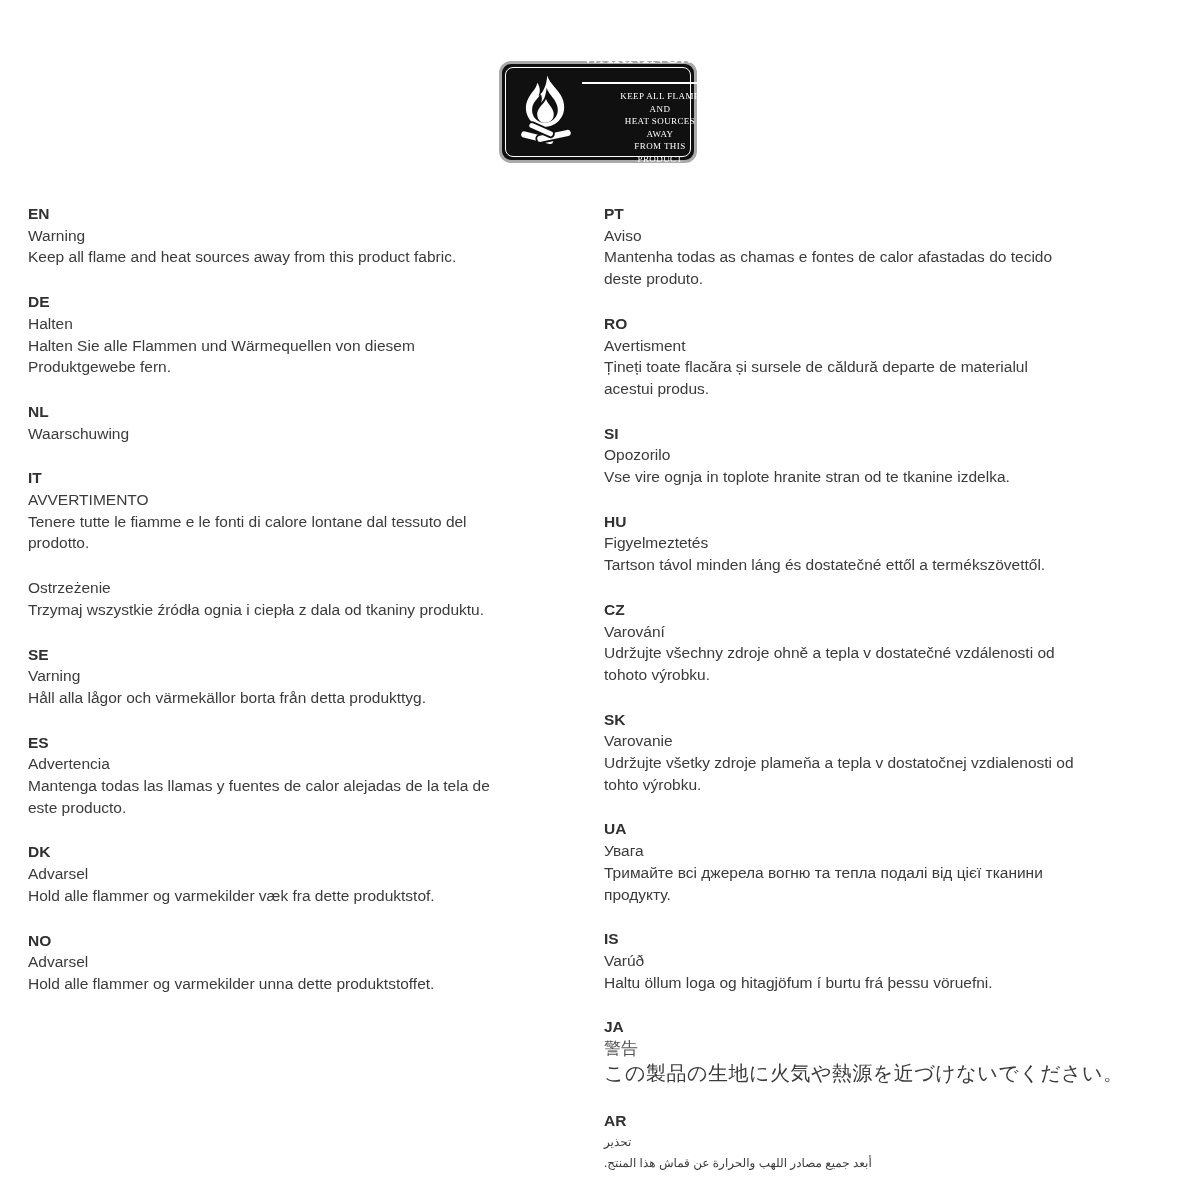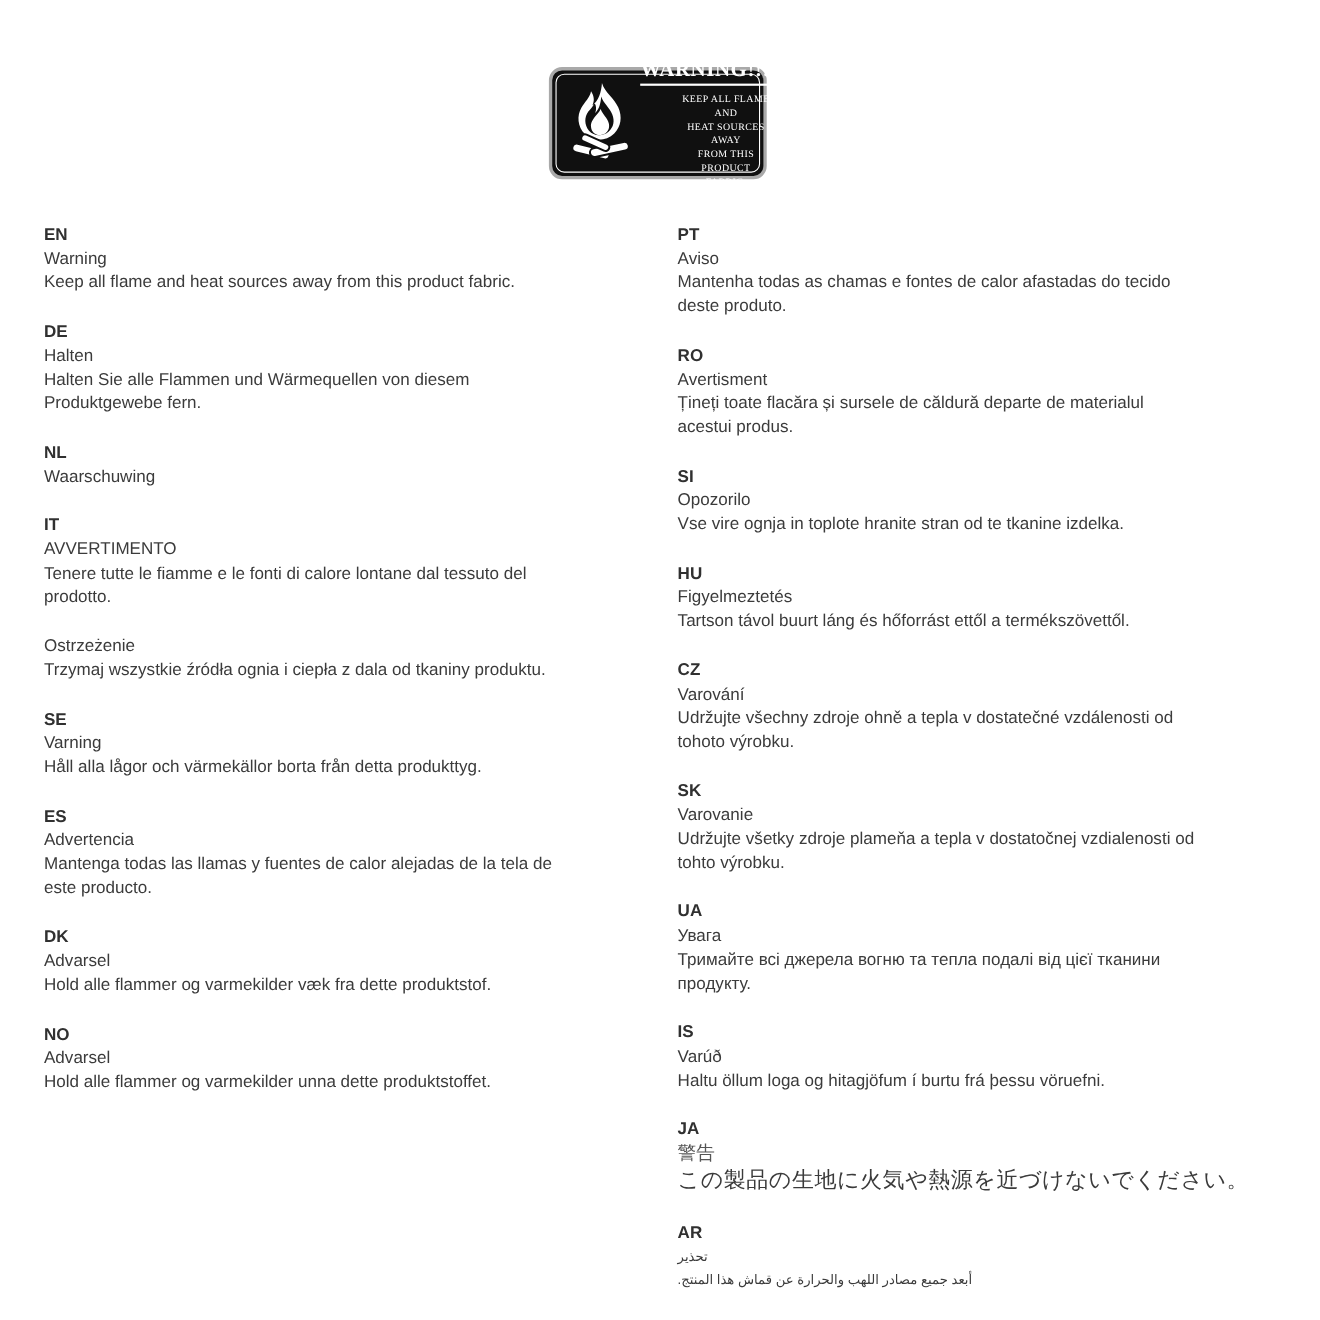--- a/index.html
+++ b/index.html
@@ -44,42 +44,42 @@
     color: #ffffff;
     font-family: "Liberation Serif", serif;
     padding-right: 2px;
   }
   .badge-title {
     display: inline-block;
     font-weight: bold;
     font-size: 19px;
     letter-spacing: 0.5px;
     border-bottom: 2px solid #ffffff;
-    padding-bottom: 1px;
+    padding-bottom: 14px;
     margin-bottom: 6px;
     white-space: nowrap;
   }
   .badge-sub {
     font-weight: normal;
     font-size: 9px;
     line-height: 12.5px;
     letter-spacing: 0.4px;
     white-space: pre-line;
     margin-left: 38px;
   }
 
   
   .col {
     position: absolute;
     top: 203px;
   }
   .col-left  { left: 28px;  width: 575px; }
   .col-right { left: 604px; width: 575px; }
 
-  .section { margin-bottom: 23px; margin-left: 12px; }
+  .section { margin-bottom: 23px; }
   .code {
     font-weight: bold;
     font-size: 15.5px;
     line-height: 21.7px;
     color: #303030;
   }
   .title {
     font-size: 15.5px;
     line-height: 21.7px;
   }
@@ -206,21 +206,21 @@
 acestui produs.</div>
     </div>
     <div class="section">
       <div class="code">SI</div>
       <div class="title">Opozorilo</div>
       <div class="body">Vse vire ognja in toplote hranite stran od te tkanine izdelka.</div>
     </div>
     <div class="section">
       <div class="code">HU</div>
       <div class="title">Figyelmeztetés</div>
-      <div class="body">Tartson távol buurt láng és hőforrást ettől a termékszövettől.</div>
+      <div class="body">Tartson távol minden láng és dostatečné ettől a termékszövettől.</div>
     </div>
     <div class="section">
       <div class="code">CZ</div>
       <div class="title">Varování</div>
       <div class="body">Udržujte všechny zdroje ohně a tepla v dostatečné vzdálenosti od
 tohoto výrobku.</div>
     </div>
     <div class="section">
       <div class="code">SK</div>
       <div class="title">Varovanie</div>

